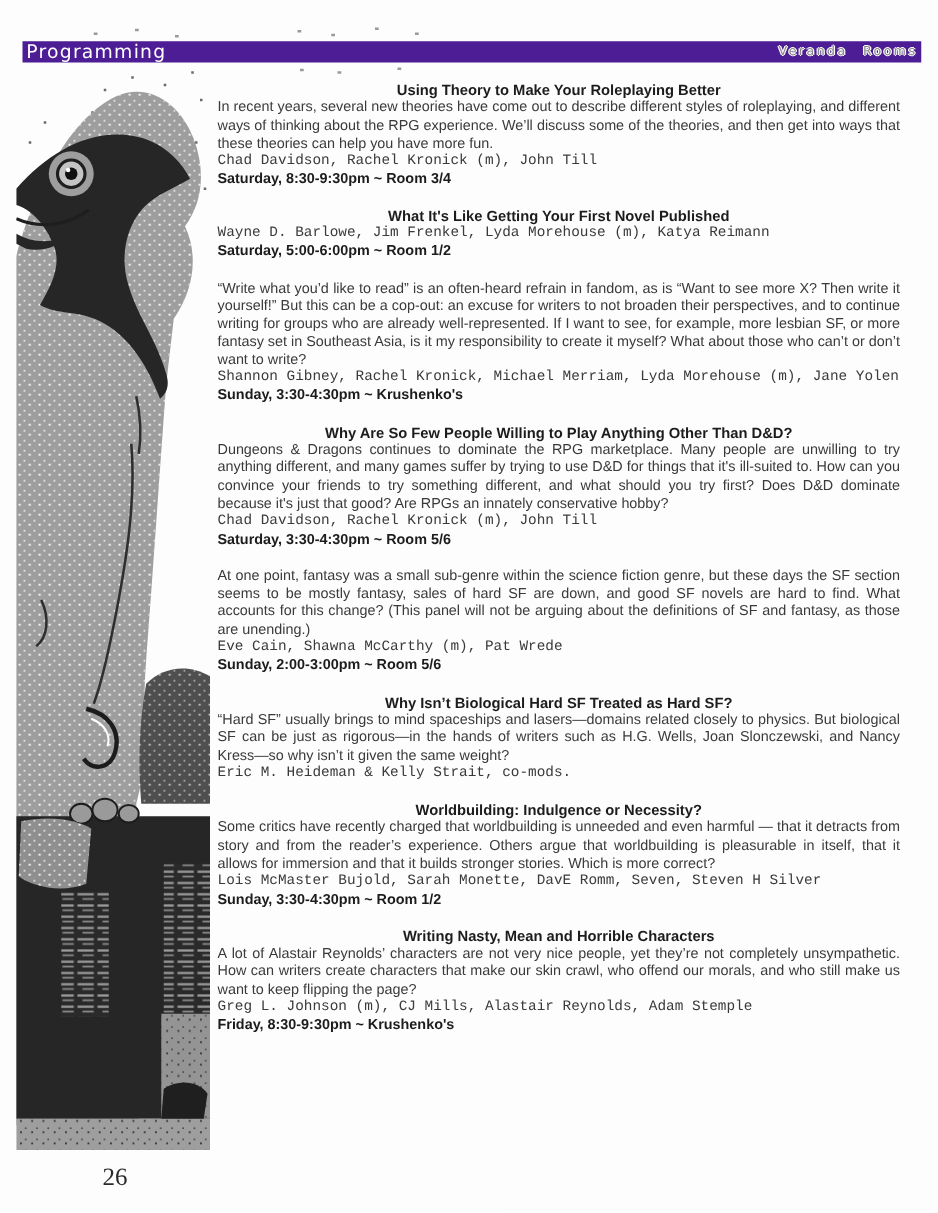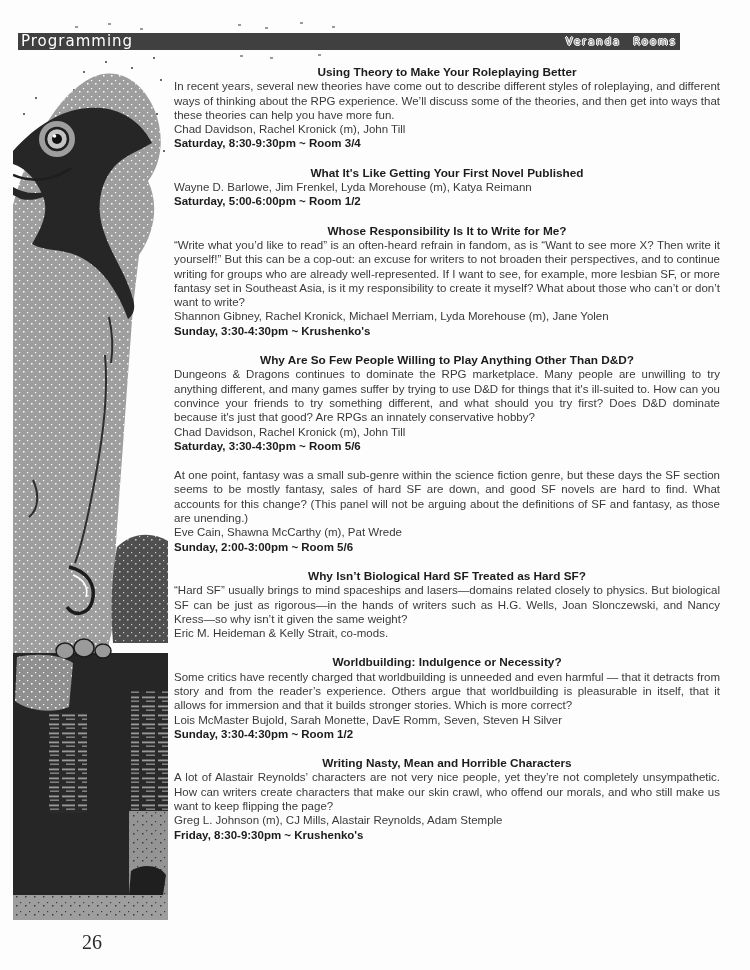--- a/index.html
+++ b/index.html
@@ -5,22 +5,22 @@
   html,body{margin:0;padding:0;background:#ffffff;}
   .page{
     position:relative;
     width:750px;height:970px;
     background:#fdfdfd;
     overflow:hidden;
     font-family:"Liberation Sans", sans-serif;
   }
   
   .bar{
-    position:absolute;left:18px;top:33px;width:662px;height:17px;
-    background:#404040;
+    position:absolute;left:18px;top:33px;width:719px;height:17px;
+    background:#4c1d95;
     display:flex;justify-content:space-between;align-items:center;
     padding:0;box-sizing:border-box;
   }
   .bar-left{
     color:#ffffff;font-size:15px;line-height:17px;
     letter-spacing:1px;padding-left:3px;
     font-family:"DejaVu Sans", sans-serif;
   }
   .bar-right{
     color:#8a8a8a;font-size:10px;line-height:17px;
@@ -36,21 +36,21 @@
   .content{
     position:absolute;left:174px;top:65px;width:546px;
     color:#3a3a3a;font-size:11.5px;line-height:14.3px;
   }
   .panel{margin:0 0 15px 0;}
   .panel h3{
     margin:0;font-size:11.8px;line-height:14.3px;
     font-weight:bold;color:#1c1c1c;text-align:center;
   }
   .panel .desc{margin:0;text-align:justify;text-align-last:left;}
-  .panel .names{margin:0;}
+  .panel .names{margin:0;font-family:Liberation Mono, monospace;}
   .panel .sched{margin:0;font-weight:bold;color:#1c1c1c;}
   .pagenum{
     position:absolute;left:82px;top:931px;
     font-family:Liberation Serif, serif;
     font-size:20px;color:#2b2b2b;
   }
 </style>
 </head>
 <body>
 
@@ -165,21 +165,20 @@
       <p class="sched">Saturday, 8:30-9:30pm ~ Room 3/4</p>
     </section>
 
     <section class="panel">
       <h3>What It's Like Getting Your First Novel Published</h3>
       <p class="names">Wayne D. Barlowe, Jim Frenkel, Lyda Morehouse (m), Katya Reimann</p>
       <p class="sched">Saturday, 5:00-6:00pm ~ Room 1/2</p>
     </section>
 
     <section class="panel">
-      <h3>Whose Responsibility Is It to Write for Me?</h3>
       <p class="desc">“Write what you’d like to read” is an often-heard refrain in fandom, as is “Want to see more X? Then write it yourself!” But this can be a cop-out: an excuse for writers to not broaden their perspectives, and to continue writing for groups who are already well-represented. If I want to see, for example, more lesbian SF, or more fantasy set in Southeast Asia, is it my responsibility to create it myself? What about those who can’t or don’t want to write?</p>
       <p class="names">Shannon Gibney, Rachel Kronick, Michael Merriam, Lyda Morehouse (m), Jane Yolen</p>
       <p class="sched">Sunday, 3:30-4:30pm ~ Krushenko's</p>
     </section>
 
     <section class="panel">
       <h3>Why Are So Few People Willing to Play Anything Other Than D&amp;D?</h3>
       <p class="desc">Dungeons &amp; Dragons continues to dominate the RPG marketplace. Many people are unwilling to try anything different, and many games suffer by trying to use D&amp;D for things that it's ill-suited to. How can you convince your friends to try something different, and what should you try first? Does D&amp;D dominate because it's just that good? Are RPGs an innately conservative hobby?</p>
       <p class="names">Chad Davidson, Rachel Kronick (m), John Till</p>
       <p class="sched">Saturday, 3:30-4:30pm ~ Room 5/6</p>

